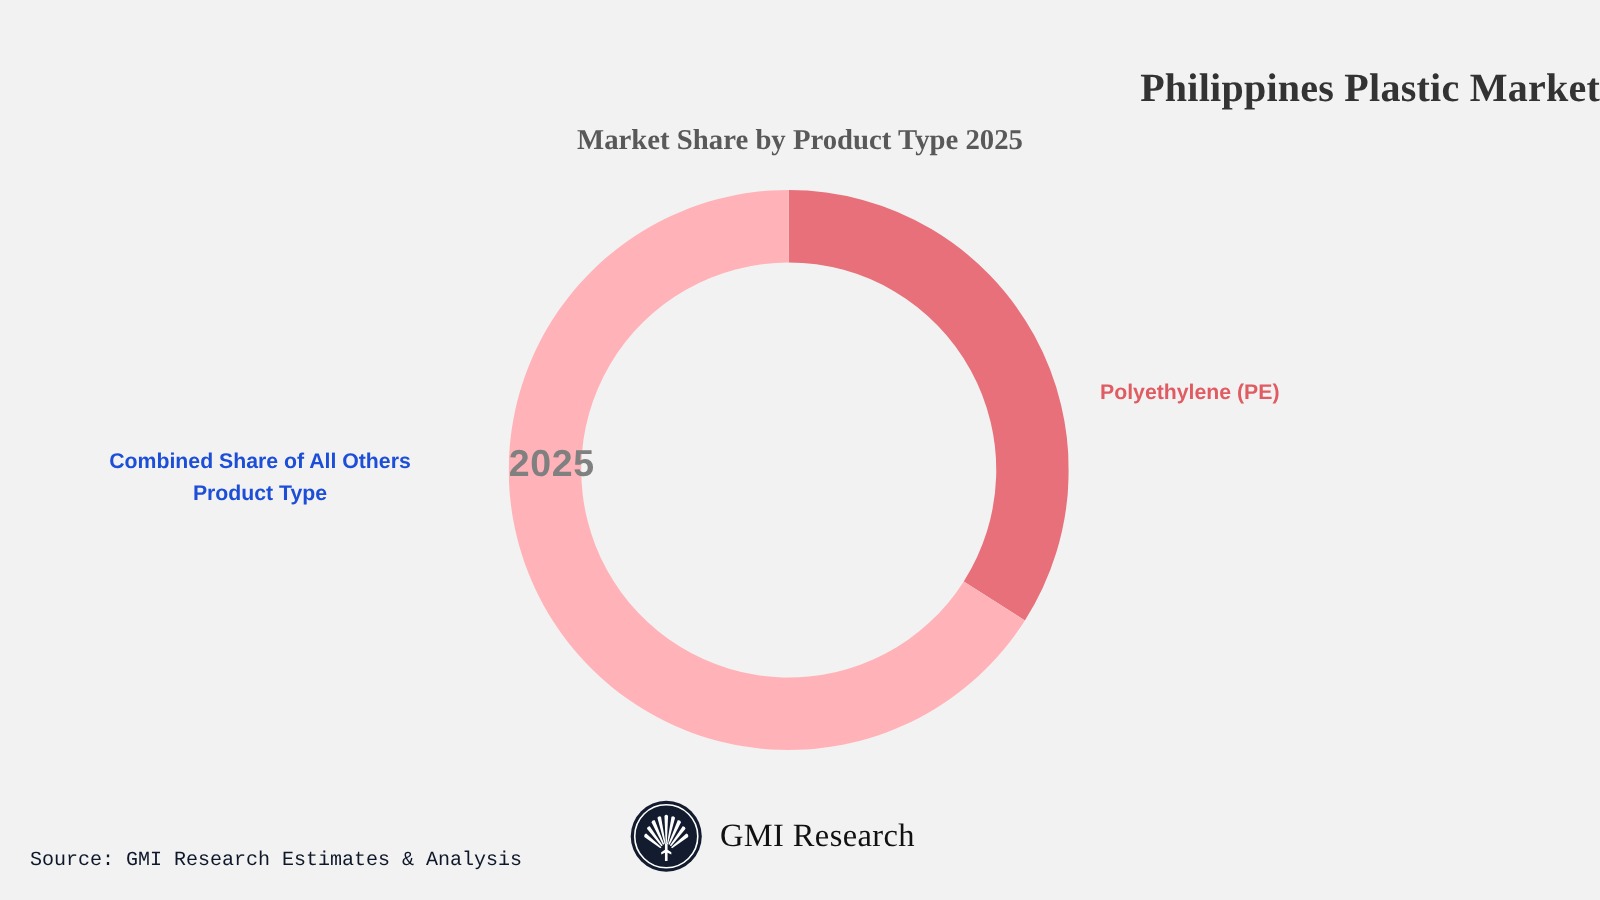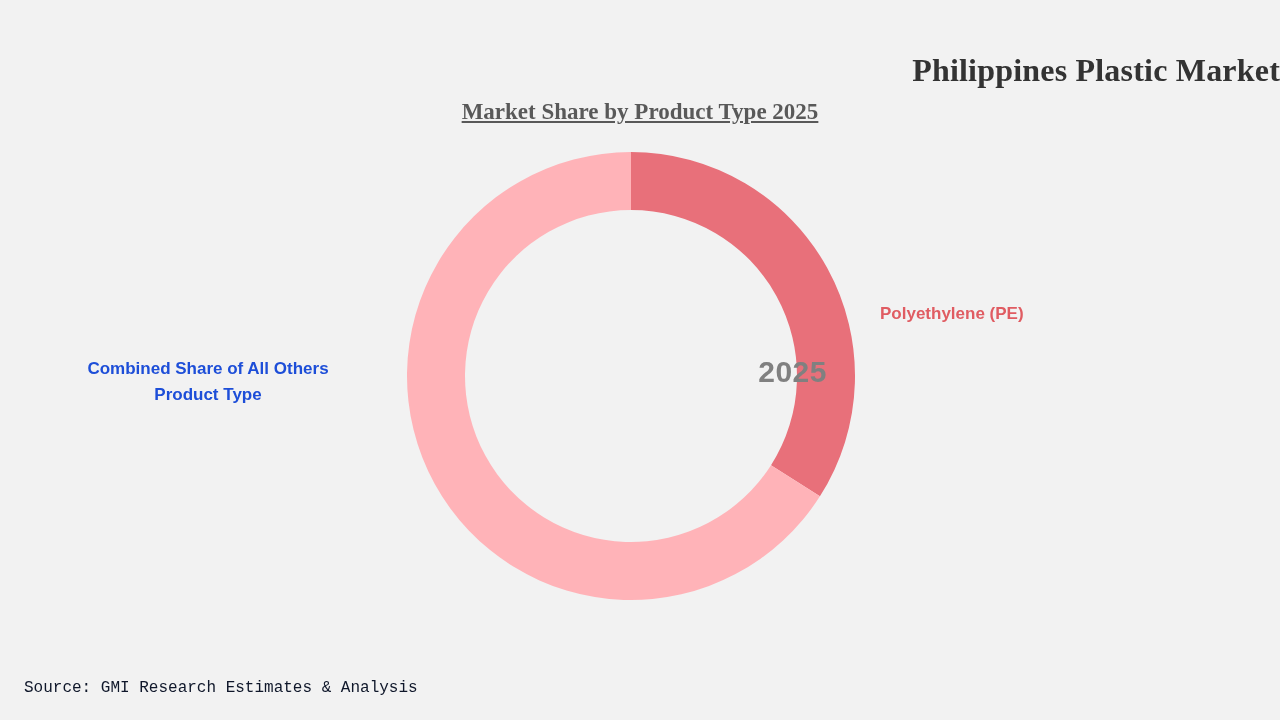--- a/index.html
+++ b/index.html
@@ -39,42 +39,41 @@
   .chart-subtitle {
     position: absolute;
     left: 0;
     top: 99px;
     width: 1280px;
     text-align: center;
     font-family: "Liberation Serif", serif;
     font-size: 23px;
     font-weight: bold;
     color: #595959;
-    text-decoration: underline;
   }
 
   
   #donut-wrap {
     position: absolute;
     left: 407px;
     top: 152px;
     width: 448px;
     height: 448px;
   }
   #donut-svg {
     display: block;
     width: 448px;
     height: 448px;
   }
   .center-year {
     position: absolute;
     left: 407px;
     top: 355px;
     width: 420px;
-    text-align: right;
+    text-align: left;
     font-size: 30px;
     font-weight: bold;
     color: #808080;
     letter-spacing: 0.5px;
   }
 
   
   .slice-label {
     position: absolute;
     font-size: 17px;
@@ -141,16 +140,36 @@
       <path id="slice-others" d="M 412.9196838620864 344.35511226968856 A 224 224 0 1 1 223.99999999999997 0
             L 223.99999999999997 58 A 166 166 0 1 0 364.002980004939 313.1917349855728 Z" fill="#ffb3b8"></path>
     </svg>
   </div>
 
   <div class="center-year">2025</div>
 
   <div class="slice-label" id="label-pe">Polyethylene (PE)</div>
   <div class="slice-label" id="label-others">Combined Share of All Others Product Type</div>
 
+  <div id="brand">
+    <svg id="brand-logo" viewBox="0 0 100 100">
+      <circle cx="50" cy="50" r="49" fill="#121c2e"></circle>
+      <circle cx="50" cy="50" r="43.5" fill="none" stroke="#ffffff" stroke-width="2.2"></circle>
+      <circle cx="50" cy="50" r="40" fill="#121c2e"></circle>
+      <g fill="#ffffff">
+        <path d="M49.2 60 L47.5 22 Q50 19 52.5 22 L50.8 60 Z"></path>
+        <path d="M47.6 60.6 L37.8 24.5 Q39.6 21.2 42.8 23 L49.2 60.8 Z"></path>
+        <path d="M51.0 60.8 L57.2 23 Q60.4 21.2 62.2 24.5 L52.4 60.6 Z"></path>
+        <path d="M45.4 61.8 L29.6 30.6 Q30.7 27 34.2 28.1 L47.2 61.2 Z"></path>
+        <path d="M52.8 61.2 L65.8 28.1 Q69.3 27 70.4 30.6 L54.6 61.8 Z"></path>
+        <path d="M43.3 63.8 L23.4 39.6 Q23.7 35.9 27.3 36.1 L45.1 62.6 Z"></path>
+        <path d="M54.9 62.6 L72.7 36.1 Q76.3 35.9 76.6 39.6 L56.7 63.8 Z"></path>
+        <path d="M41.9 66.6 L19.8 51.2 Q18.9 47.6 22.3 46.3 L43.4 65.0 Z"></path>
+        <path d="M56.6 65.0 L77.7 46.3 Q81.1 47.6 80.2 51.2 L58.1 66.6 Z"></path>
+        <path d="M48.2 60 h3.6 v8.6 l5.2 3.6 v2.8 l-5.2 -2.4 v11.6 h-3.6 v-11.6 l-5.2 2.4 v-2.8 l5.2 -3.6 Z"></path>
+      </g>
+    </svg>
+    <div id="brand-name">GMI Research</div>
+  </div>
 
   <div id="source-note">Source: GMI Research Estimates &amp; Analysis</div>
 
 </div>
 
 </body></html>

